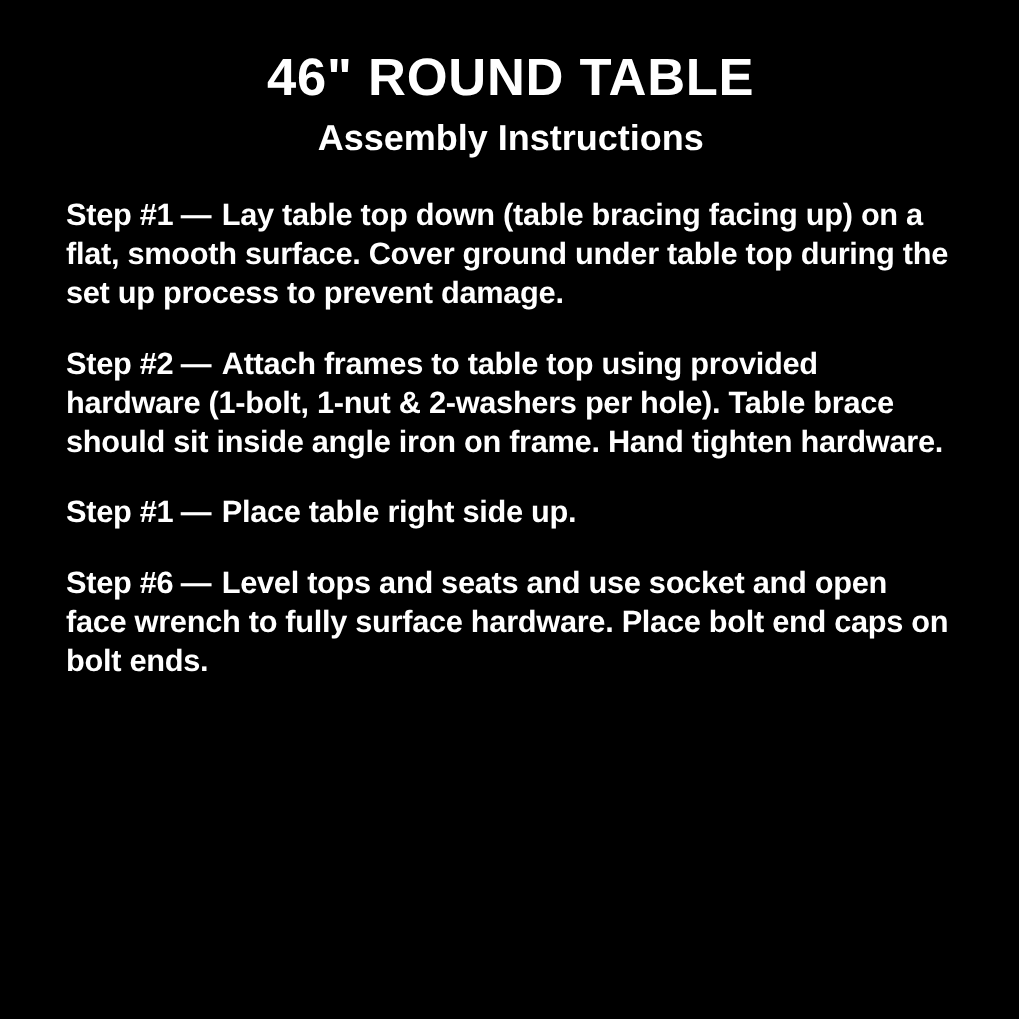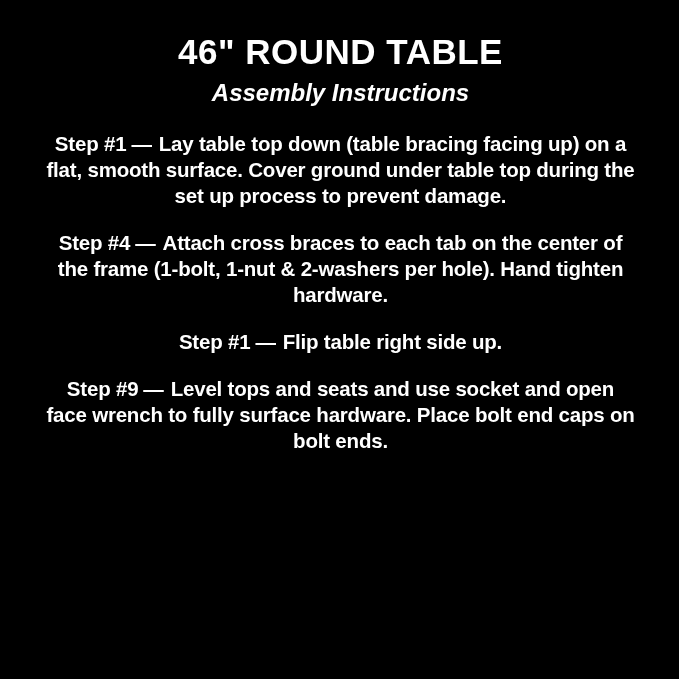--- a/index.html
+++ b/index.html
@@ -22,45 +22,44 @@
     font-size: 35px;
     line-height: 1.05;
     text-align: center;
     letter-spacing: 0.5px;
     margin: 0 0 8px 0;
   }
   .subtitle {
     font-size: 24px;
     text-align: center;
     margin: 0 0 24px 0;
-    font-style: italic;
   }
   .step {
     font-size: 20.5px;
     line-height: 1.27;
     letter-spacing: -0.2px;
     margin: 0 0 21px 0;
-    text-align: center;
+    text-align: left;
   }
   .dash {
     display: inline-block;
     margin: 0 7px 0 5px;
   }
 </style>
 </head>
 <body>
 
 <div class="poster">
 
   <h1 class="title">46" ROUND TABLE</h1>
   <h2 class="subtitle">Assembly Instructions</h2>
 
   <p class="step"><span>Step #1</span><span class="dash">—</span><span>Lay table top down (table bracing facing up) on a flat, smooth surface. Cover ground under table top during the set up process to prevent damage.</span></p>
 
+  <p class="step"><span>Step #2</span><span class="dash">—</span><span>Attach frames to table top using provided hardware (1-bolt, 1-nut &amp; 2-washers per hole). Table brace should sit inside angle iron on frame. Hand tighten hardware.</span></p>
 
 
-  <p class="step"><span>Step #4</span><span class="dash">—</span><span>Attach cross braces to each tab on the center of the frame (1-bolt, 1-nut &amp; 2-washers per hole). Hand tighten hardware.</span></p>
 
-  <p class="step"><span>Step #1</span><span class="dash">—</span><span>Flip table right side up.</span></p>
+  <p class="step"><span>Step #1</span><span class="dash">—</span><span>Place table right side up.</span></p>
 
-  <p class="step"><span>Step #9</span><span class="dash">—</span><span>Level tops and seats and use socket and open face wrench to fully surface hardware. Place bolt end caps on bolt ends.</span></p>
+  <p class="step"><span>Step #6</span><span class="dash">—</span><span>Level tops and seats and use socket and open face wrench to fully surface hardware. Place bolt end caps on bolt ends.</span></p>
 
 </div>
 
 </body></html>

